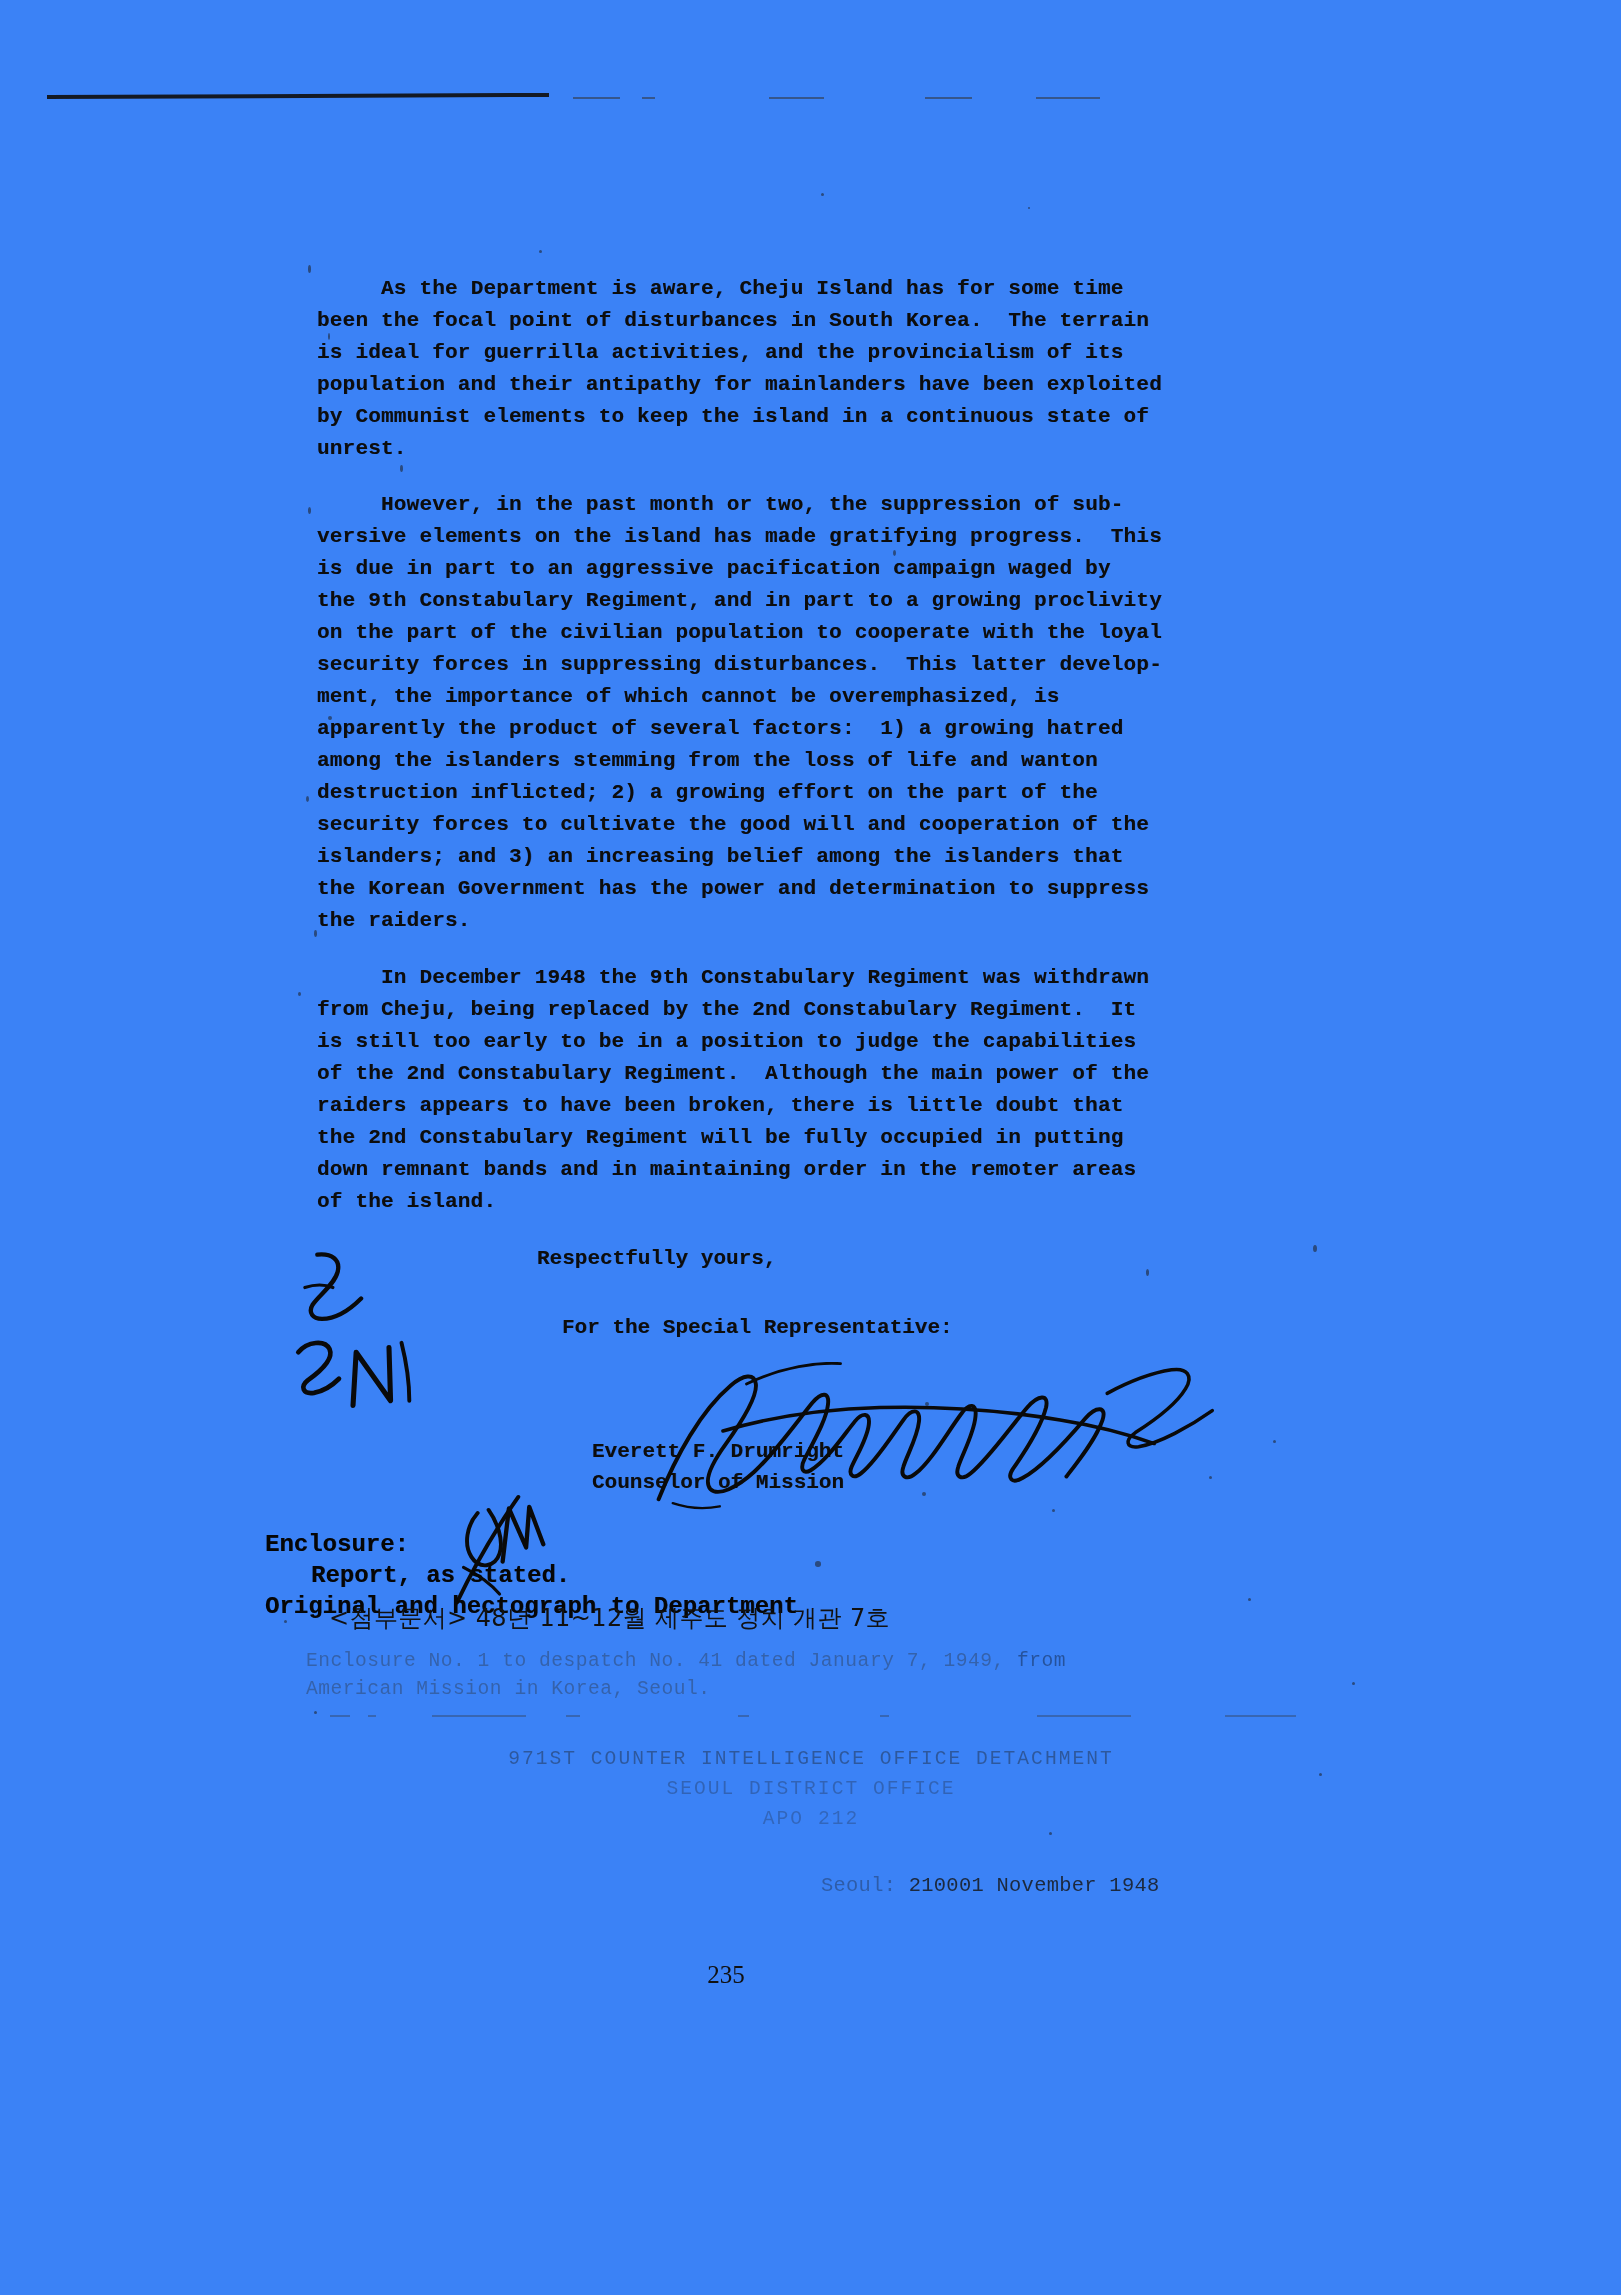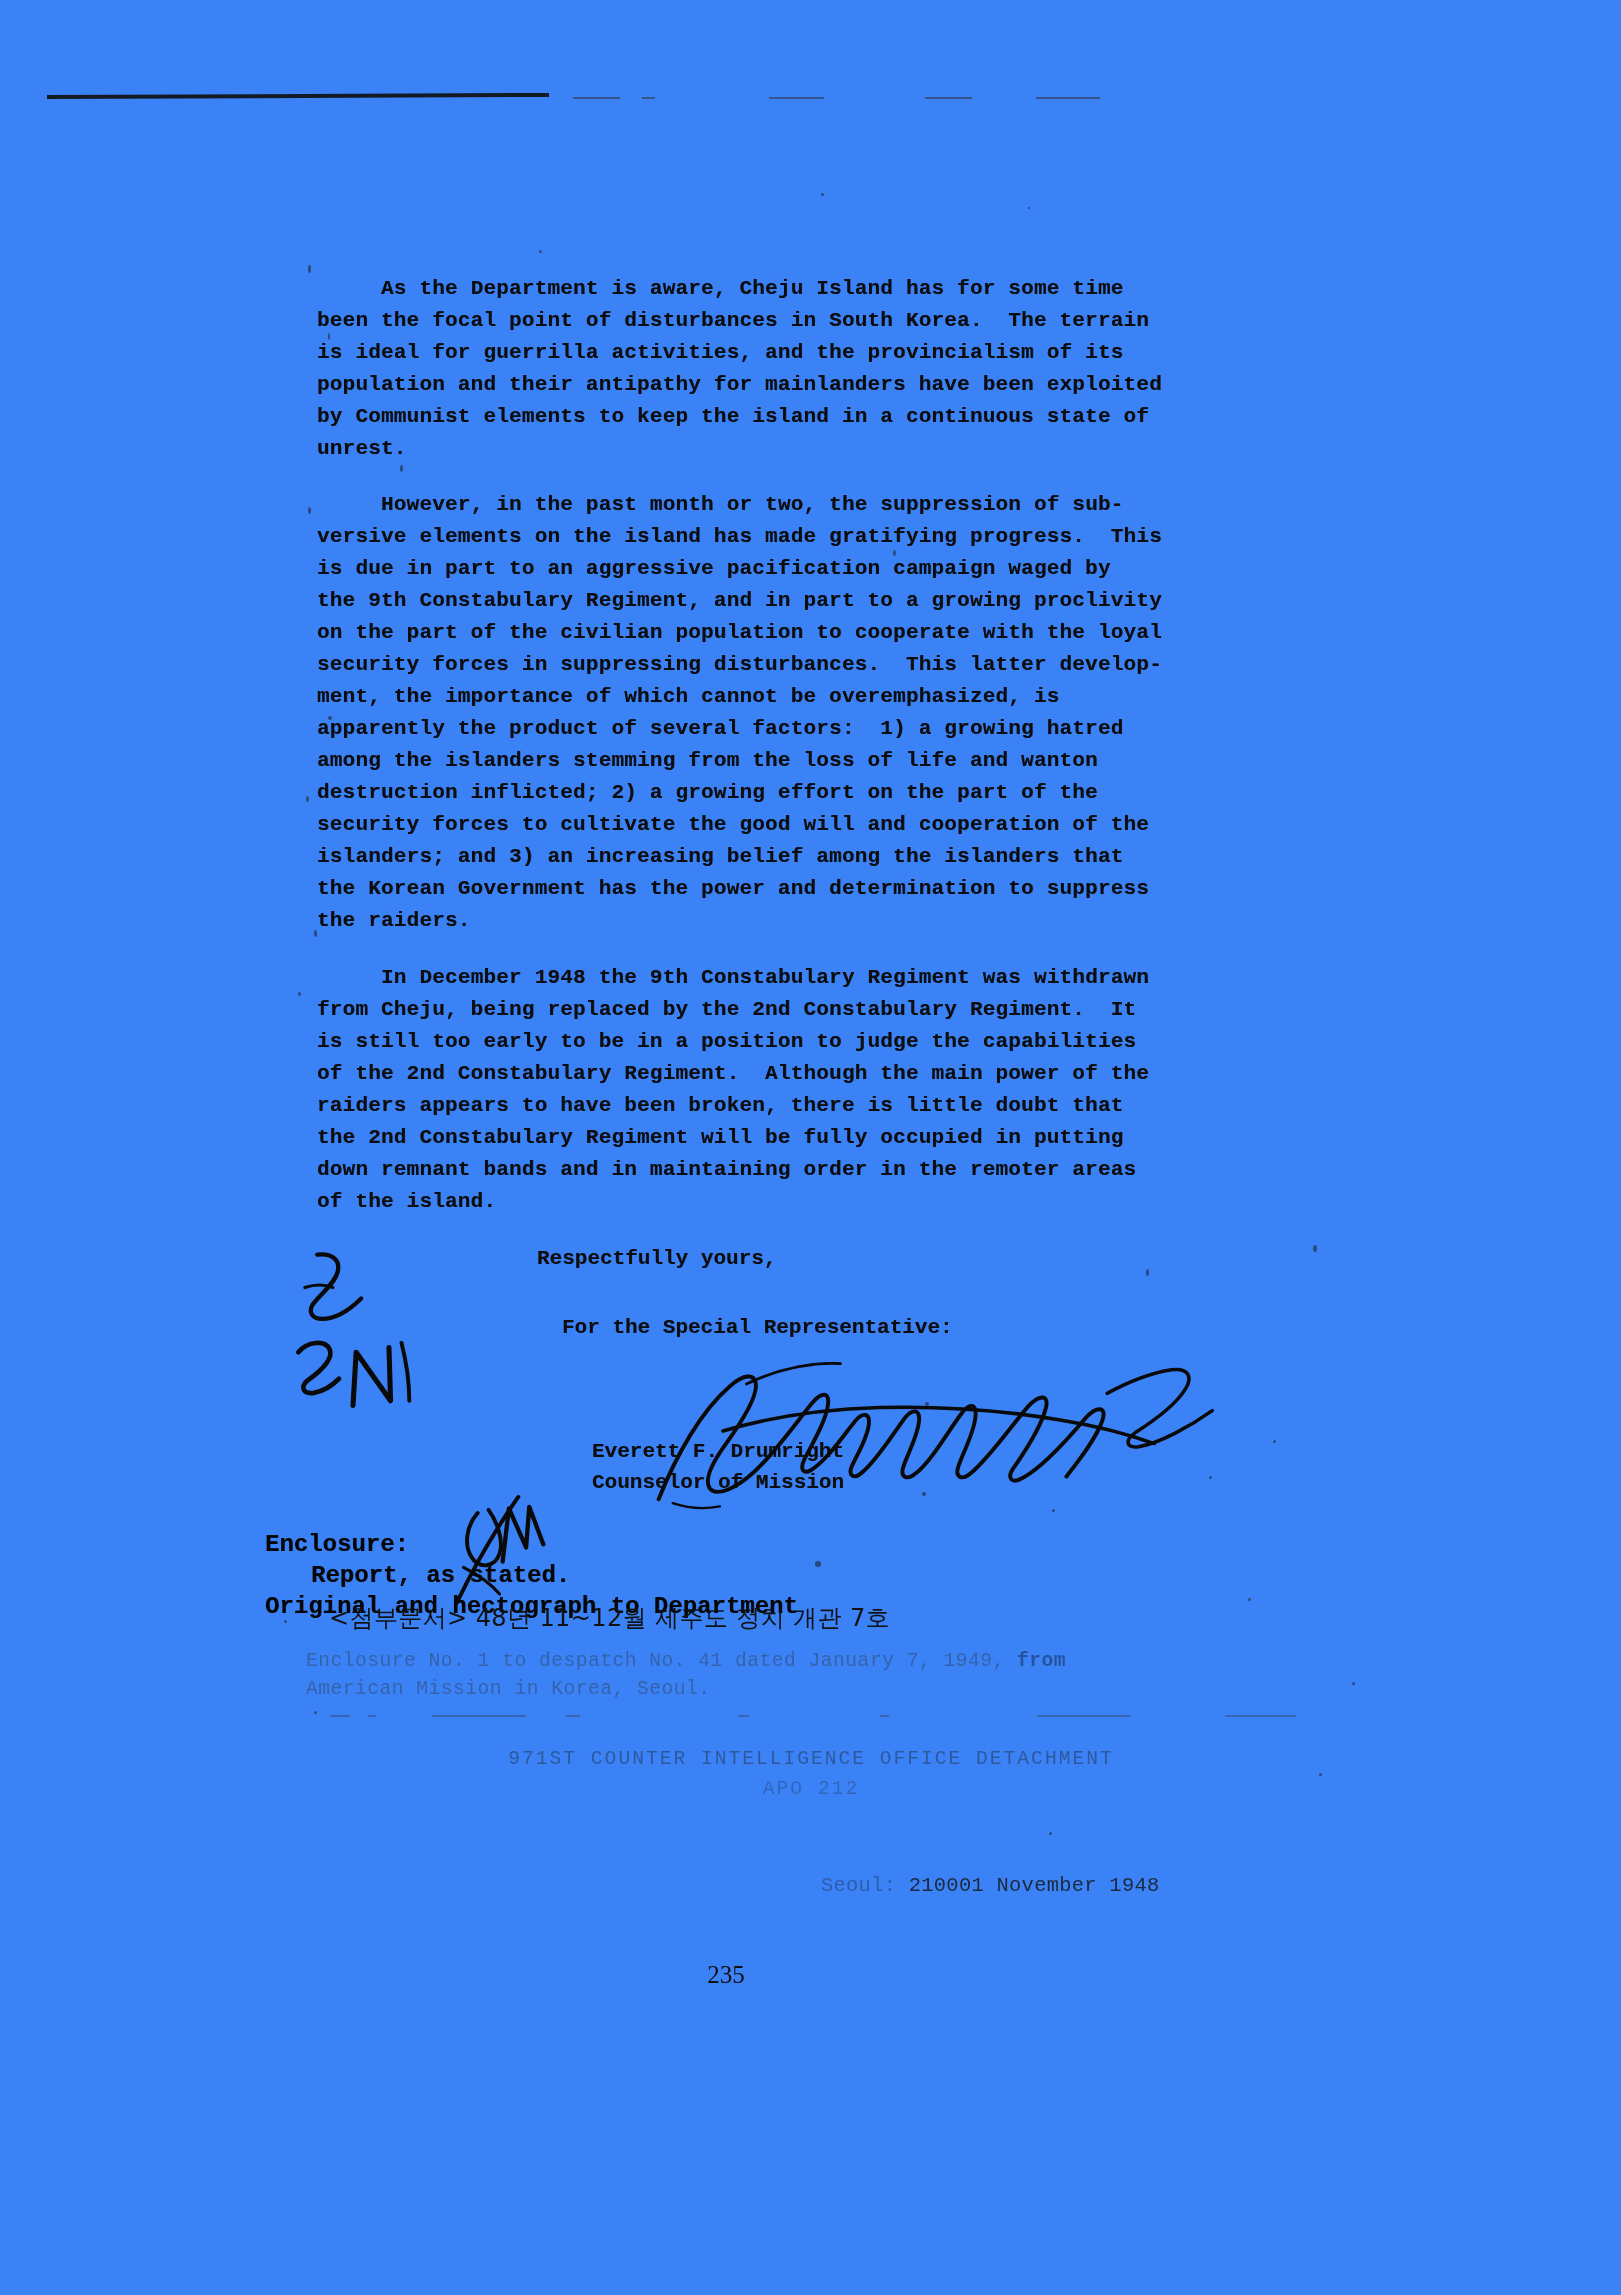--- a/index.html
+++ b/index.html
@@ -128,21 +128,21 @@
     line-height: 28px;
     color: #2a2a2a;
     opacity: 0.36;
     letter-spacing: 0.5px;
     white-space: pre;
     filter: blur(0.3px);
   }
   .faded-ref .strong-from {
     opacity: 1;
     color: #000;
-    font-weight: 700;
+    font-weight: 400;
   }
 
   
   .dot-sep {
     position: absolute;
     top: 1715px;
     left: 330px;
     width: 1005px;
     height: 11px;
     opacity: .34;
@@ -311,20 +311,21 @@
     <span style="left:102px; width:94px;"></span>
     <span style="left:236px; width:14px;"></span>
     <span style="left:408px; width:11px;"></span>
     <span style="left:550px; width:9.4px;"></span>
     <span style="left:707px; width:94px;"></span>
     <span style="left:895px;width:71px;"></span>
   </div>
 
   <div class="cic-stamp">
     <div class="l1">971ST COUNTER INTELLIGENCE OFFICE DETACHMENT</div>
+    <div class="l2">SEOUL DISTRICT OFFICE</div>
     <div class="l3">APO 212</div>
   </div>
 
   <div class="from-date"><span class="faint">Seoul:</span> <span>210001 November 1948</span></div>
 
   <div class="page-number">235</div>
 
   <div class="speck" style="left:308px;  top:265px;  width:3.1px; height:7.9px;"></div>
   <div class="speck" style="left:539px;  top:250px;  width:3.1px; height:3.1px;"></div>
   <div class="speck" style="left:821px; top:193px;  width:3.1px; height:3.1px;"></div>

